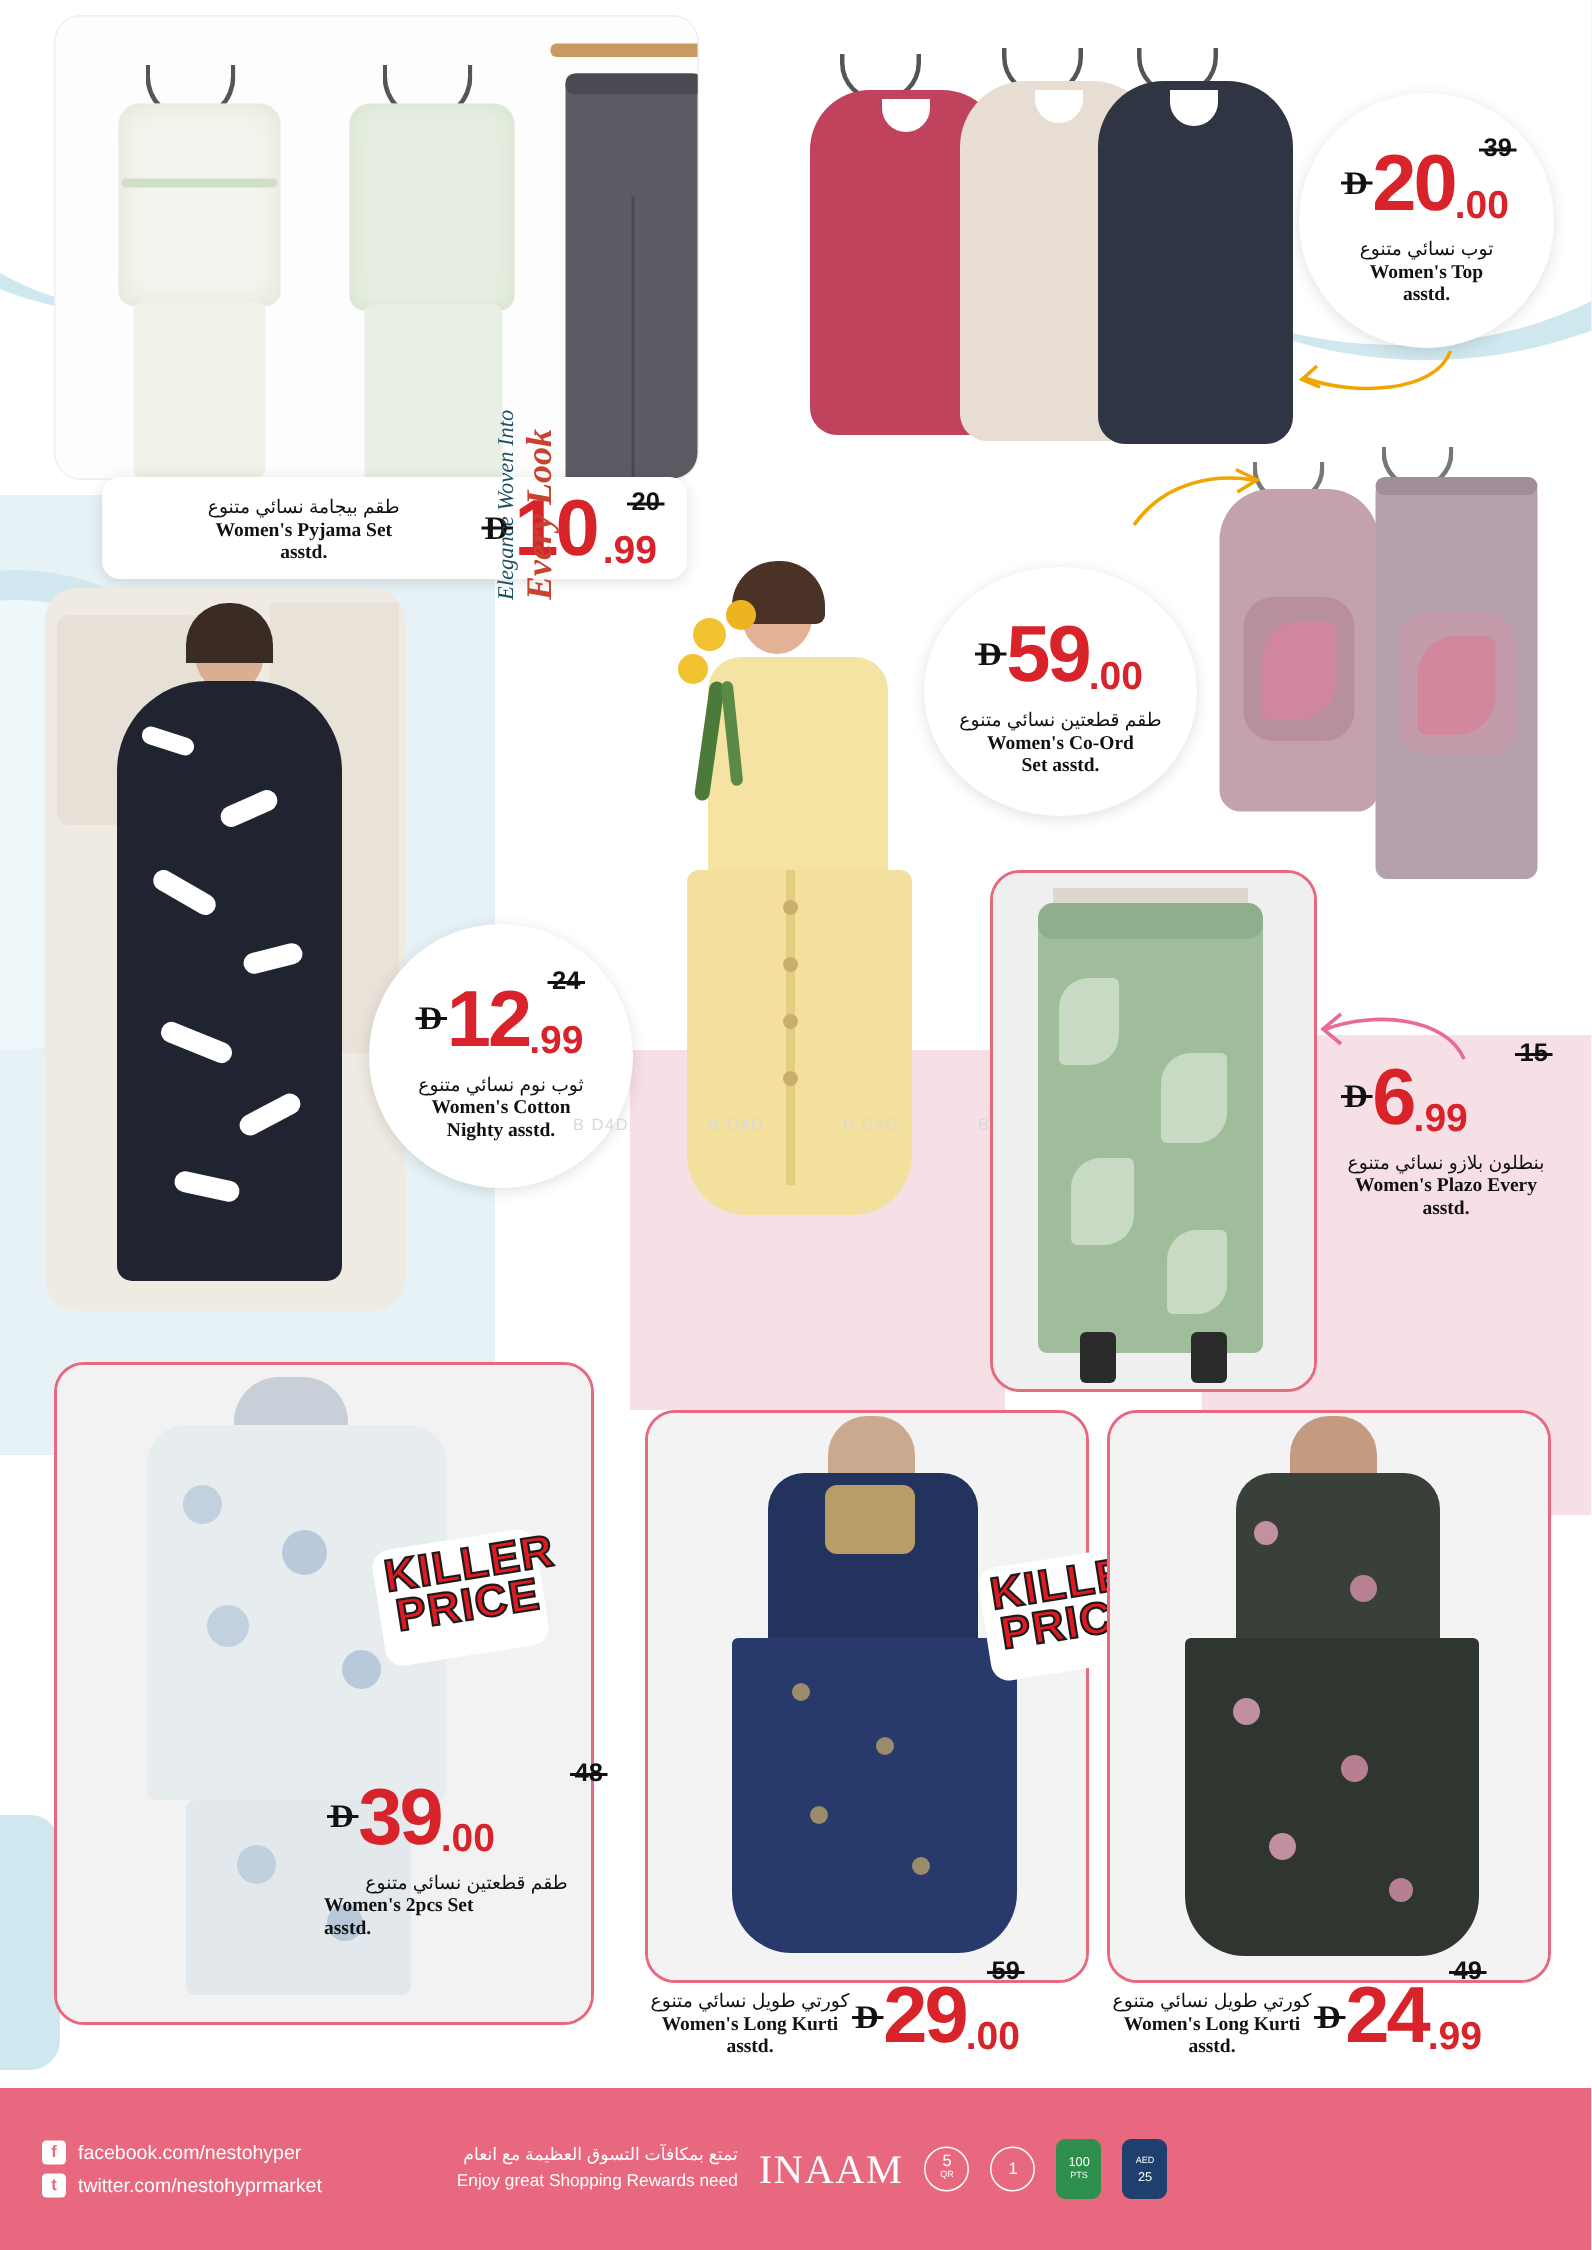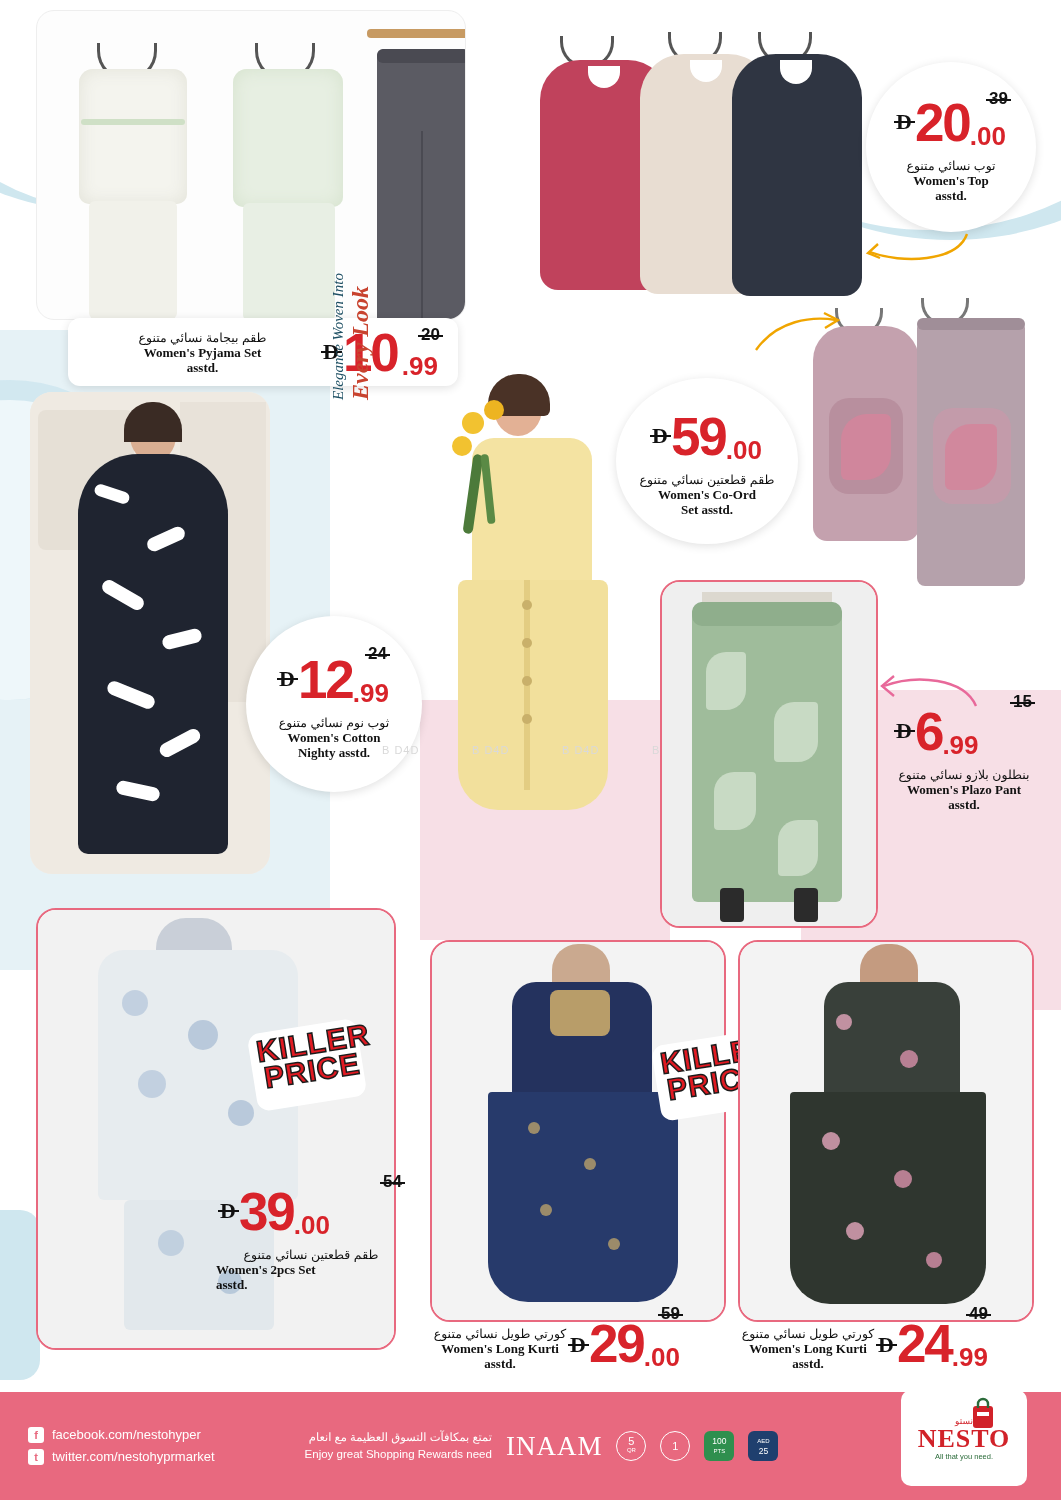--- a/index.html
+++ b/index.html
@@ -43,21 +43,21 @@
   .sq { width:16px; height:16px; border-radius:3px; background:#ffffff; color:#e8697f;
         font-size:11px; font-weight:bold; display:flex; align-items:center; justify-content:center; }
   .inaam-block { display:flex; align-items:center; gap:14px; margin-left:90px; color:#ffffff; }
   .inaam-txt { font-size:11.5px; line-height:17px; text-align:right; }
   .inaam-logo { font-family:"Liberation Serif", serif; font-size:27px; letter-spacing:1px;
       color:#ffffff;text-align:right; }
   .badge-circ { width:30px; height:30px; border-radius:50%; border:1.6px solid #ffffff;
       color:#ffffff; font-size:11px; display:flex; flex-direction:column; align-items:center;
       justify-content:center; line-height:9px; }
   .badge-circ small { font-size:6px; }
-  .badge-sq { width:30px; height:30px; border-radius:6px; background:#1f3f6e; color:#fff;
+  .badge-sq { width:30px; height:40px; border-radius:6px; background:#1f3f6e; color:#fff;
       font-size:8.5px; display:flex; flex-direction:column; align-items:center;
       justify-content:center; line-height:10px; }
   .badge-sq.green { background:#2f8f4e; }
   .nesto { position:absolute; right:34px; bottom:14px; width:126px; height:96px;
       background:#ffffff; border-radius:10px; display:flex; flex-direction:column;
       align-items:center; justify-content:center; }
   .nesto-ar { font-size:9px; color:#d12229; }
   .nesto-main { font-family:"Liberation Serif", serif; font-weight:bold; font-size:26px;
       color:#d12229; letter-spacing:1px; line-height:26px; }
   .nesto-tag { font-size:7.5px; color:#2b6b3a; }
@@ -308,21 +308,21 @@
 
   <div style="position:absolute; left:884px; top:700px; width:160px; height:160px;">
     <div style="display:flex; align-items:flex-start; position:relative; padding-left:12px;">
       <span class="d-sym" style="margin-top:18px; margin-right:3px;">D</span>
       <span class="price-main" style="margin-top:8px;">6</span>
       <span class="price-dec" style="margin-top:30px;">.99</span>
       <span class="price-old" style="position:absolute; right:12px; top:-8px;">15</span>
     </div>
     <div class="ar" style="text-align:center; margin-top:6px;">بنطلون بلازو نسائي متنوع</div>
     <div class="en" style="text-align:center;">
-      <span>Women's Plazo Pant</span><br>
+      <span>Women's Plazo Every</span><br>
       <span>asstd.</span>
     </div>
   </div>
 
   <svg class="arrow" style="left:876px; top:672px; width:104px; height:42px;" viewBox="0 0 104 42">
     <path d="M100 34 C88 6 40 2 8 14" stroke="#e8699a" stroke-width="2.4" fill="none"></path>
     <path d="M18 4 L6 14 L18 24" stroke="#e8699a" stroke-width="2.4" fill="none"></path>
   </svg>
 
   <div class="ph ph-outline" style="left:36px; top:908px; width:360px; height:442px; background:#ffffff;">
@@ -343,21 +343,21 @@
   <div class="killer" style="left:258px; top:1030px; width:104px;">
     <span class="k1">KILLER</span>
     <span class="k2">PRICE</span>
   </div>
 
   <div style="position:absolute; left:216px; top:1180px; width:190px;">
     <div style="display:flex; align-items:flex-start; position:relative; padding-left:4px;">
       <span class="d-sym" style="margin-top:18px; margin-right:3px;">D</span>
       <span class="price-main" style="margin-top:8px;">39</span>
       <span class="price-dec" style="margin-top:30px;">.00</span>
-      <span class="price-old" style="position:absolute; right:4px; top:-8px;">54</span>
+      <span class="price-old" style="position:absolute; right:4px; top:-8px;">48</span>
     </div>
     <div class="ar" style="text-align:center; margin-top:6px;">طقم قطعتين نسائي متنوع</div>
     <div class="en" style="text-align:left;">
       <span>Women's 2pcs Set</span><br>
       <span>asstd.</span>
     </div>
   </div>
 
   <div class="ph ph-outline" style="left:430px; top:940px; width:296px; height:382px; background:#ffffff;">
     <div style="position:absolute; inset:0; background:#f3f3f3;"></div>
@@ -452,25 +452,15 @@
           <span>100</span>
           <span style="font-size:6px;">PTS</span>
         </div>
         <div class="badge-sq">
           <span style="font-size:6px;">AED</span>
           <span>25</span>
         </div>
       </div>
     </div>
 
-    <div class="nesto">
-      <svg class="nesto-icon" viewBox="0 0 28 34">
-        <rect x="4" y="10" width="20" height="22" rx="3" fill="#d12229"></rect>
-        <path d="M9 12 V8 a5 5 0 0 1 10 0 v4" stroke="#2b6b3a" stroke-width="2.4" fill="none"></path>
-        <rect x="8" y="16" width="12" height="4" fill="#ffffff"></rect>
-      </svg>
-      <div class="nesto-ar">نستو</div>
-      <div class="nesto-main">NESTO</div>
-      <div class="nesto-tag">All that you need.</div>
-    </div>
   </div>
 
 </div>
 
 </body></html>

